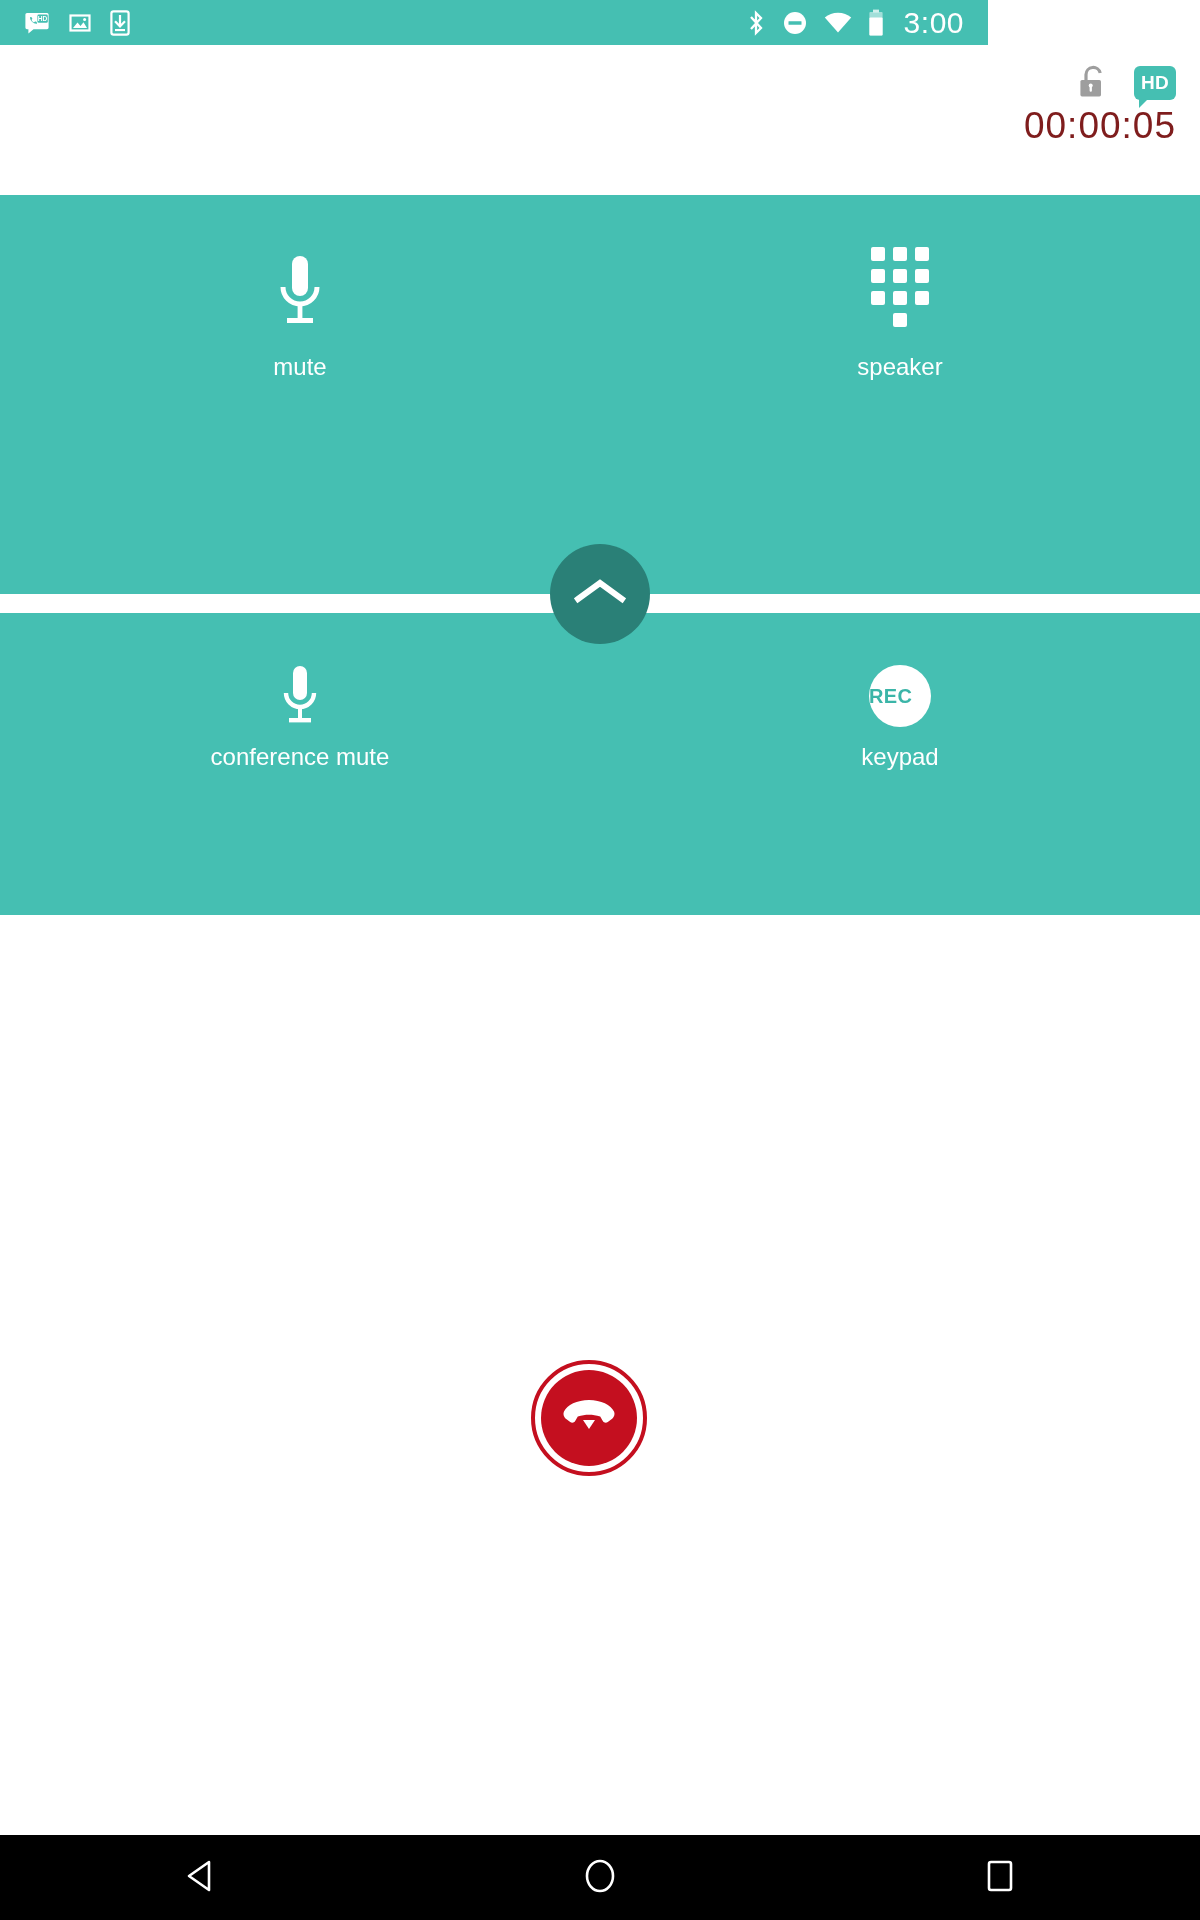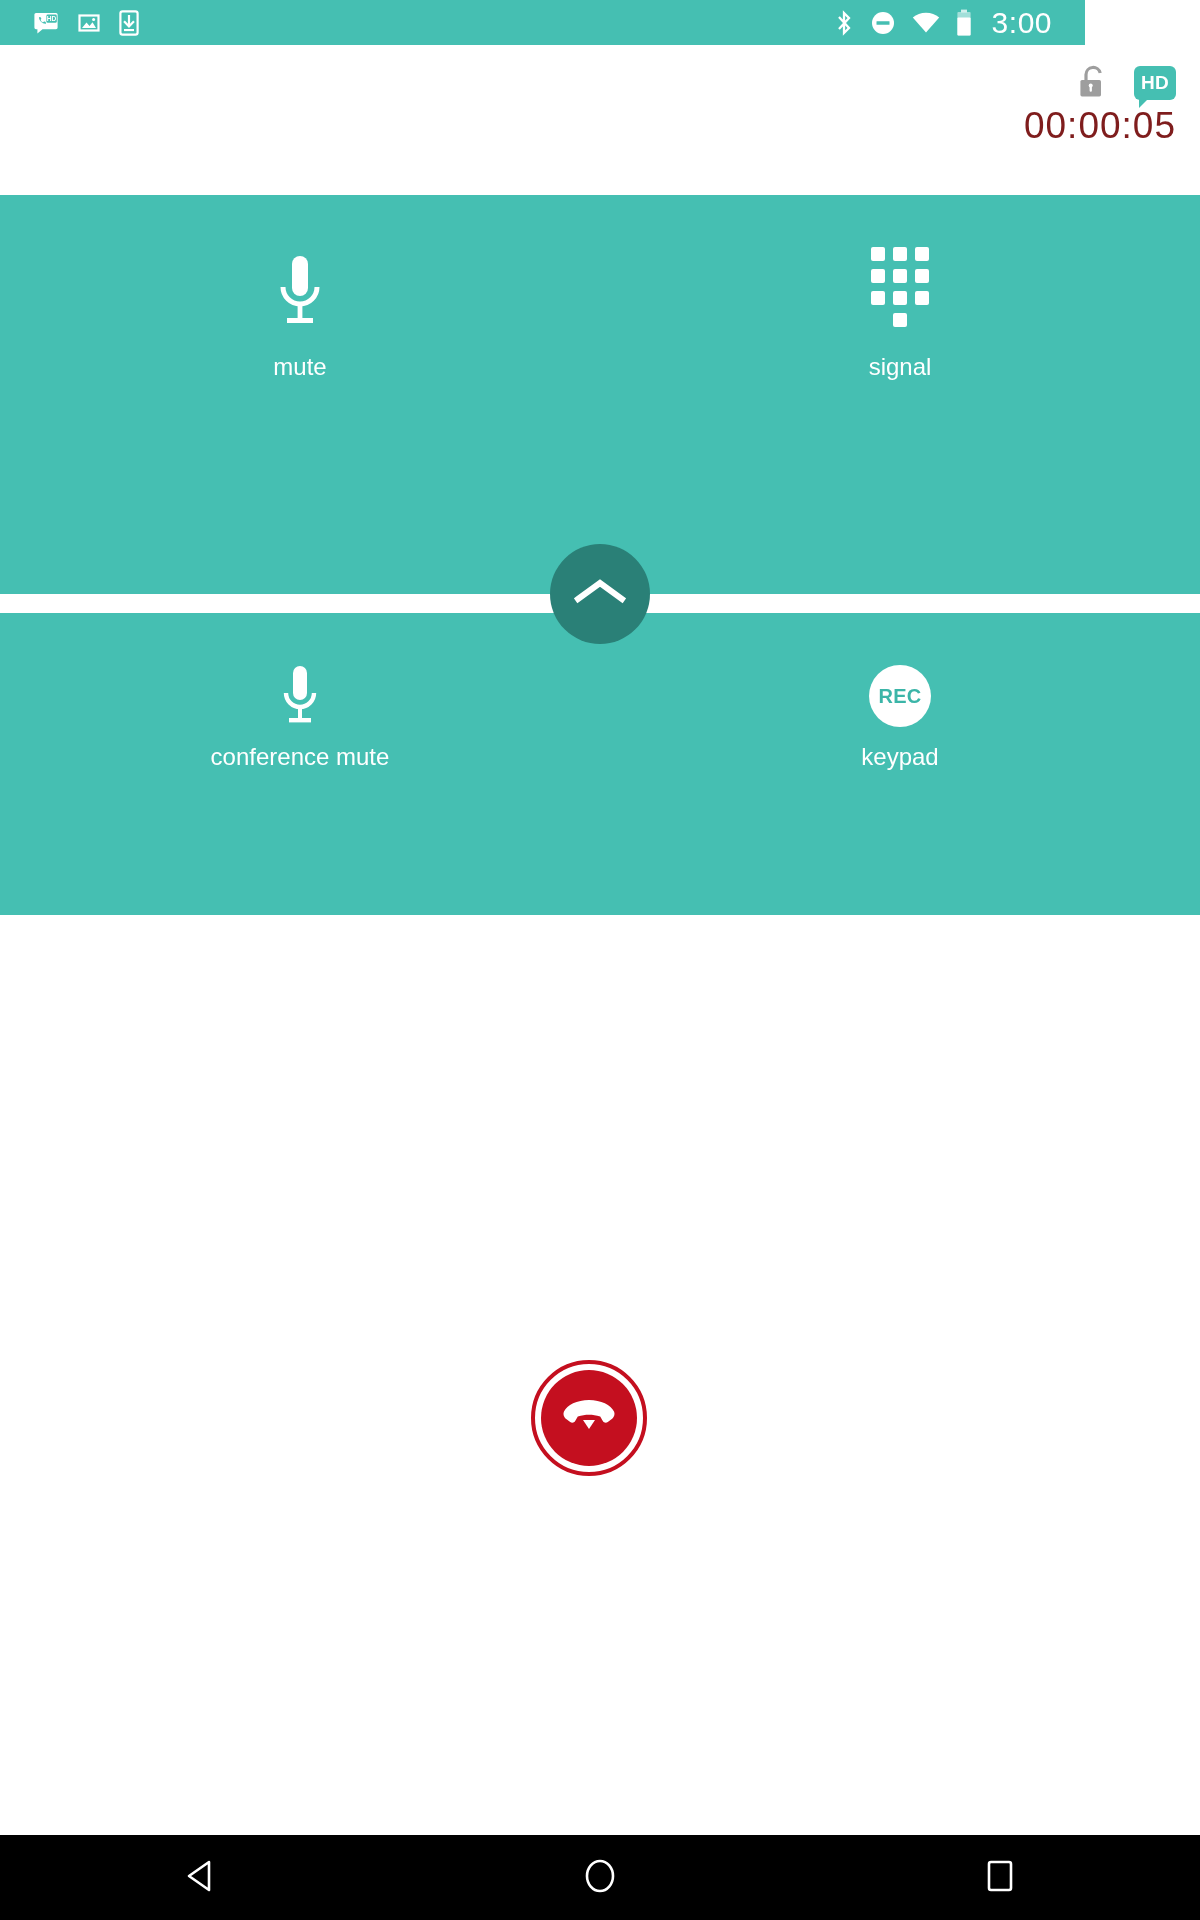--- a/index.html
+++ b/index.html
@@ -13,27 +13,27 @@
     position: relative;
     overflow: hidden;
     font-family: "Liberation Sans", sans-serif;
     -webkit-font-smoothing: antialiased;
   }
 
   
   .status-bar {
     position: absolute;
     left: 0; top: 0;
-    width: 1085px;
+    width: 988px;
     height: 45px;
     background: #45bfb2;
     display: flex;
     align-items: center;
     justify-content: space-between;
-    padding: 0 33px;
+    padding: 0 24px;
     box-sizing: border-box;
   }
   .status-left, .status-right {
     display: flex;
     align-items: center;
   }
   .status-left { gap: 18px; }
   .status-right { gap: 16px; }
   .sb-icon {
     display: block;
@@ -167,21 +167,21 @@
   }
 
   
   .rec-circle {
     width: 62px;
     height: 62px;
     border-radius: 50%;
     background: #ffffff;
     display: flex;
     align-items: center;
-    justify-content: center;
+    justify-content: flex-start;
   }
   .rec-circle span {
     color: #3bb5a8;
     font-size: 20px;
     font-weight: bold;
     letter-spacing: 0.3px;
   }
 
   
   .expand-fab {
@@ -347,21 +347,21 @@
           <span class="k-row">
               <span class="dot"></span>
               <span class="dot"></span>
               <span class="dot"></span>
             </span>
           <span class="k-row center">
               <span class="dot"></span>
             </span>
         </span>
       </span>
-      <span class="label">signal</span>
+      <span class="label">speaker</span>
     </div>
 
 
   </div>
 </div>
 
 <div class="expand-fab">
   <span>
     <svg width="52" height="34" viewBox="0 0 52 34">
       <path d="M4 24L26 8l22 16" fill="none" stroke="#ffffff" stroke-width="6" stroke-linecap="square"></path>

